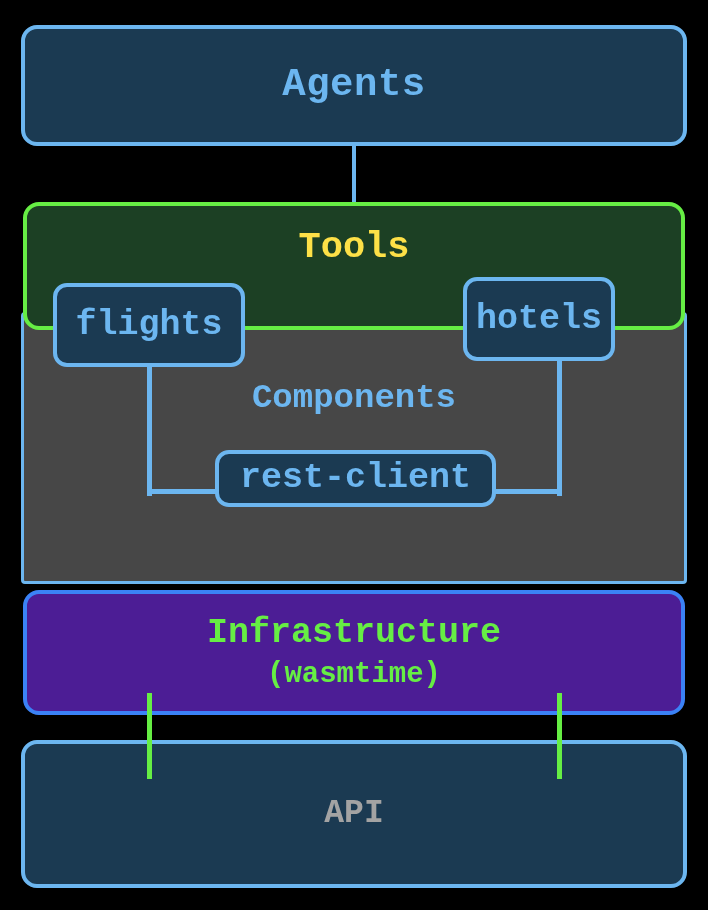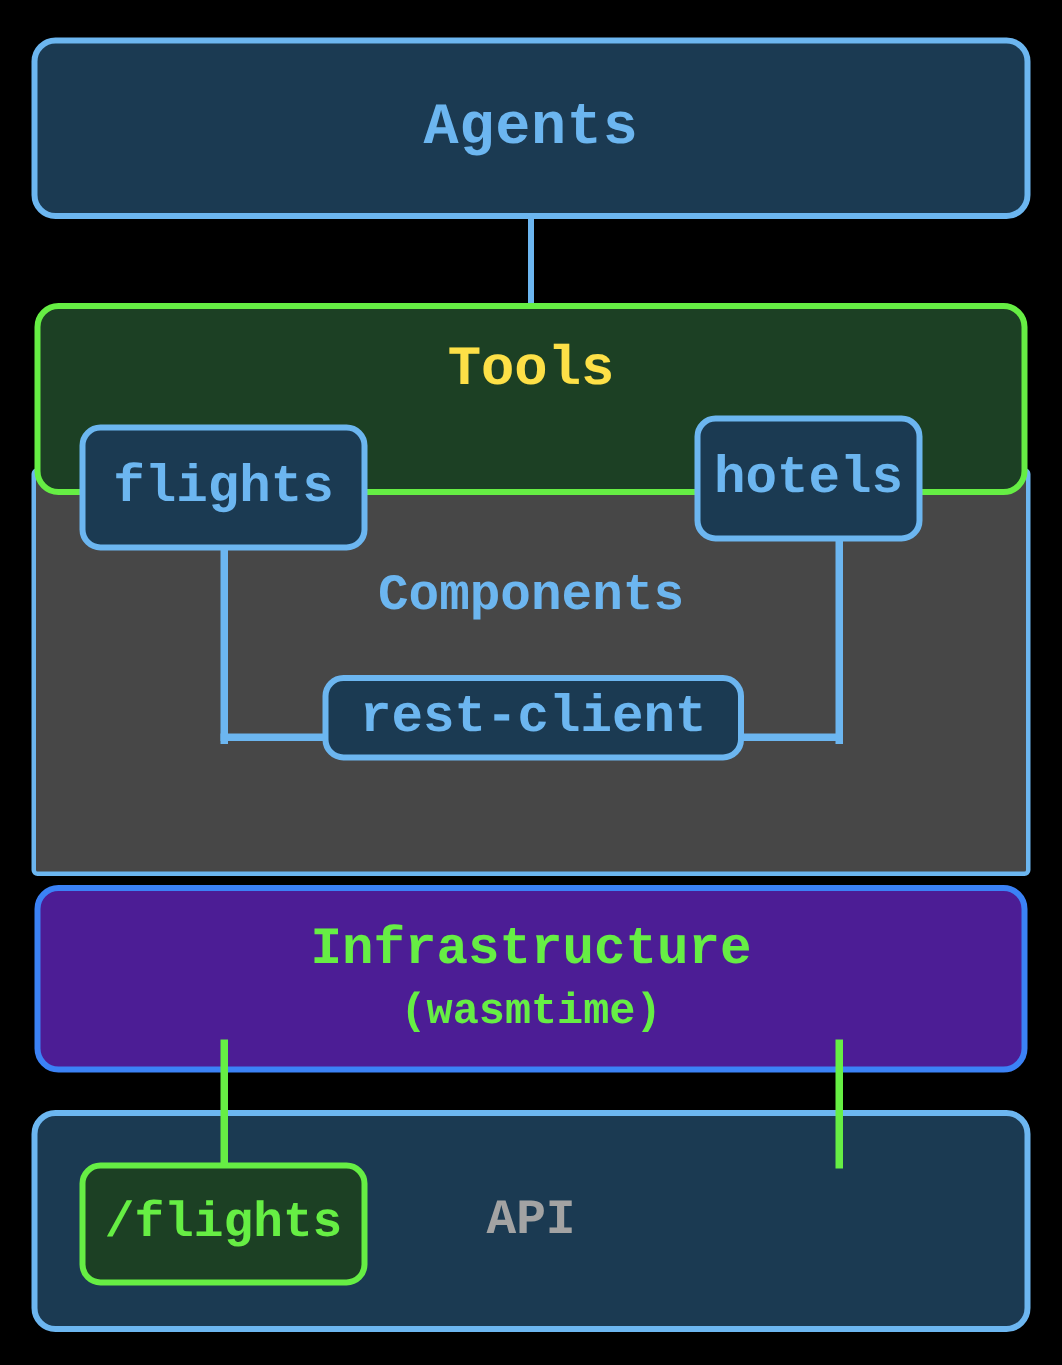--- a/index.html
+++ b/index.html
@@ -198,18 +198,15 @@
   </div>
 
   <div class="box node-blue" id="node-hotels">
     <span>hotels</span>
   </div>
 
   <div class="box node-blue" id="node-rest-client">
     <span>rest-client</span>
   </div>
 
-  <div class="box node-green" id="node-api-flights">
-    <span>/flights</span>
-  </div>
 
 
 </div>
 
 </body></html>

